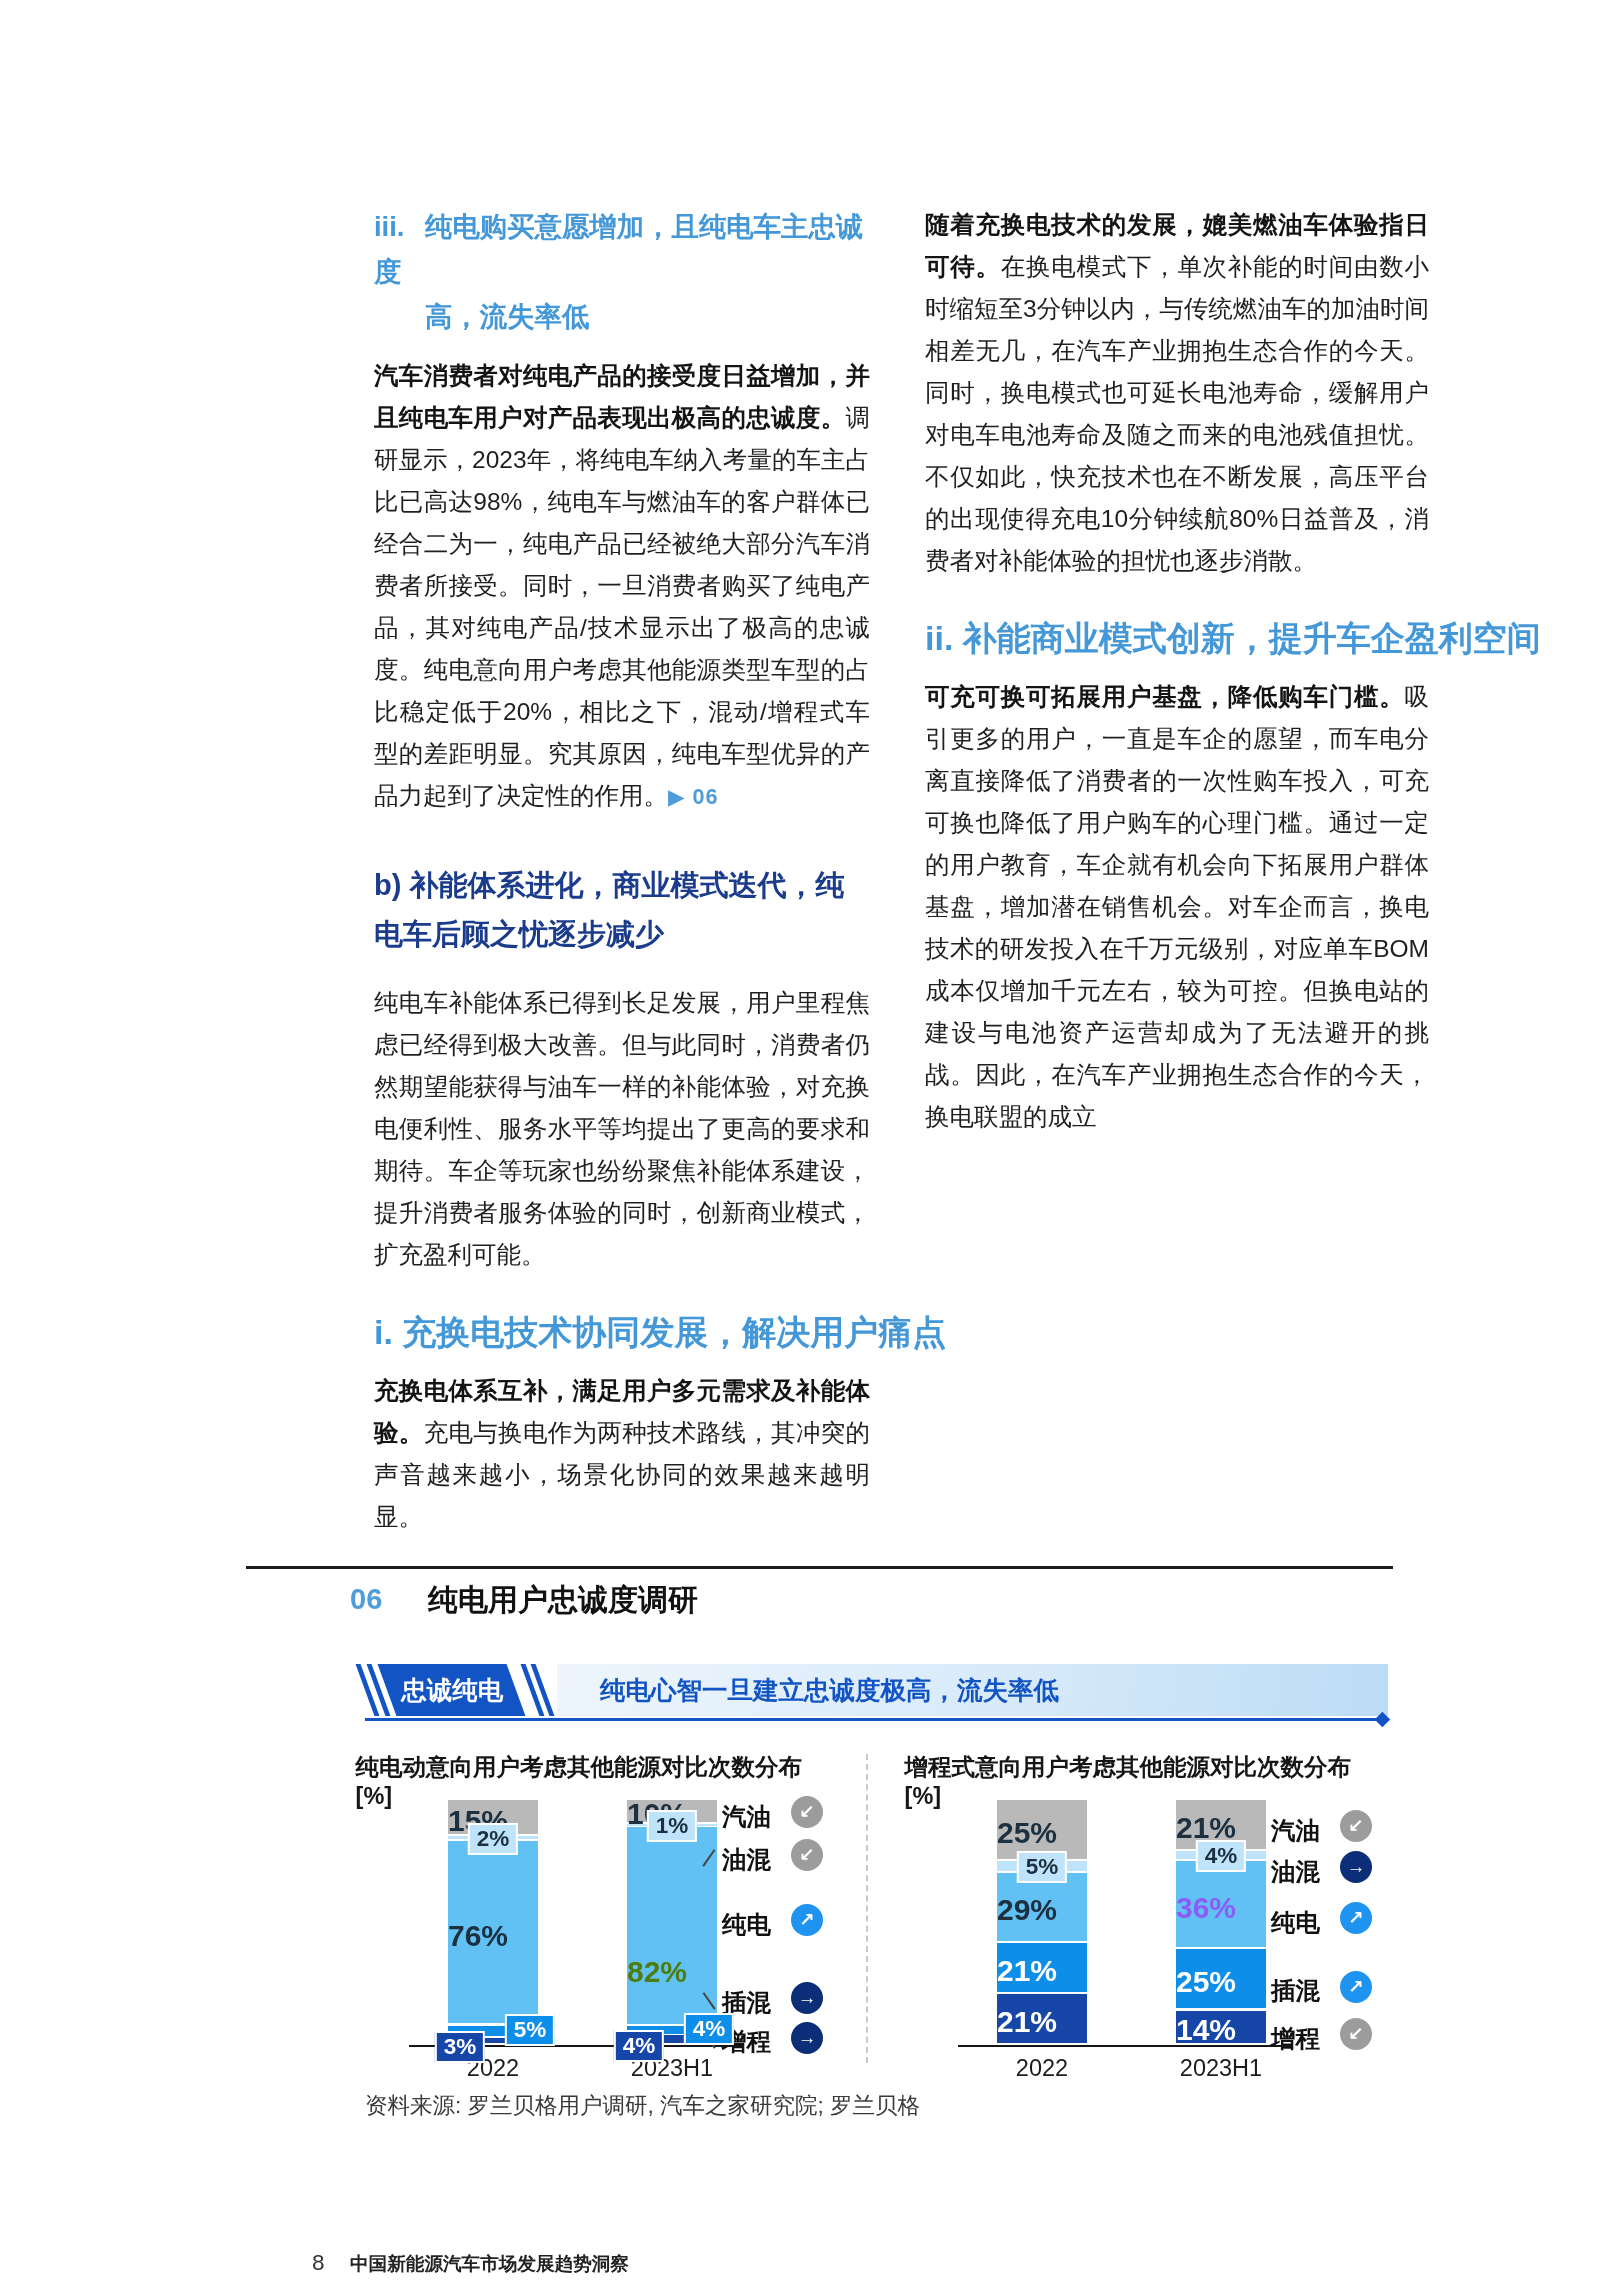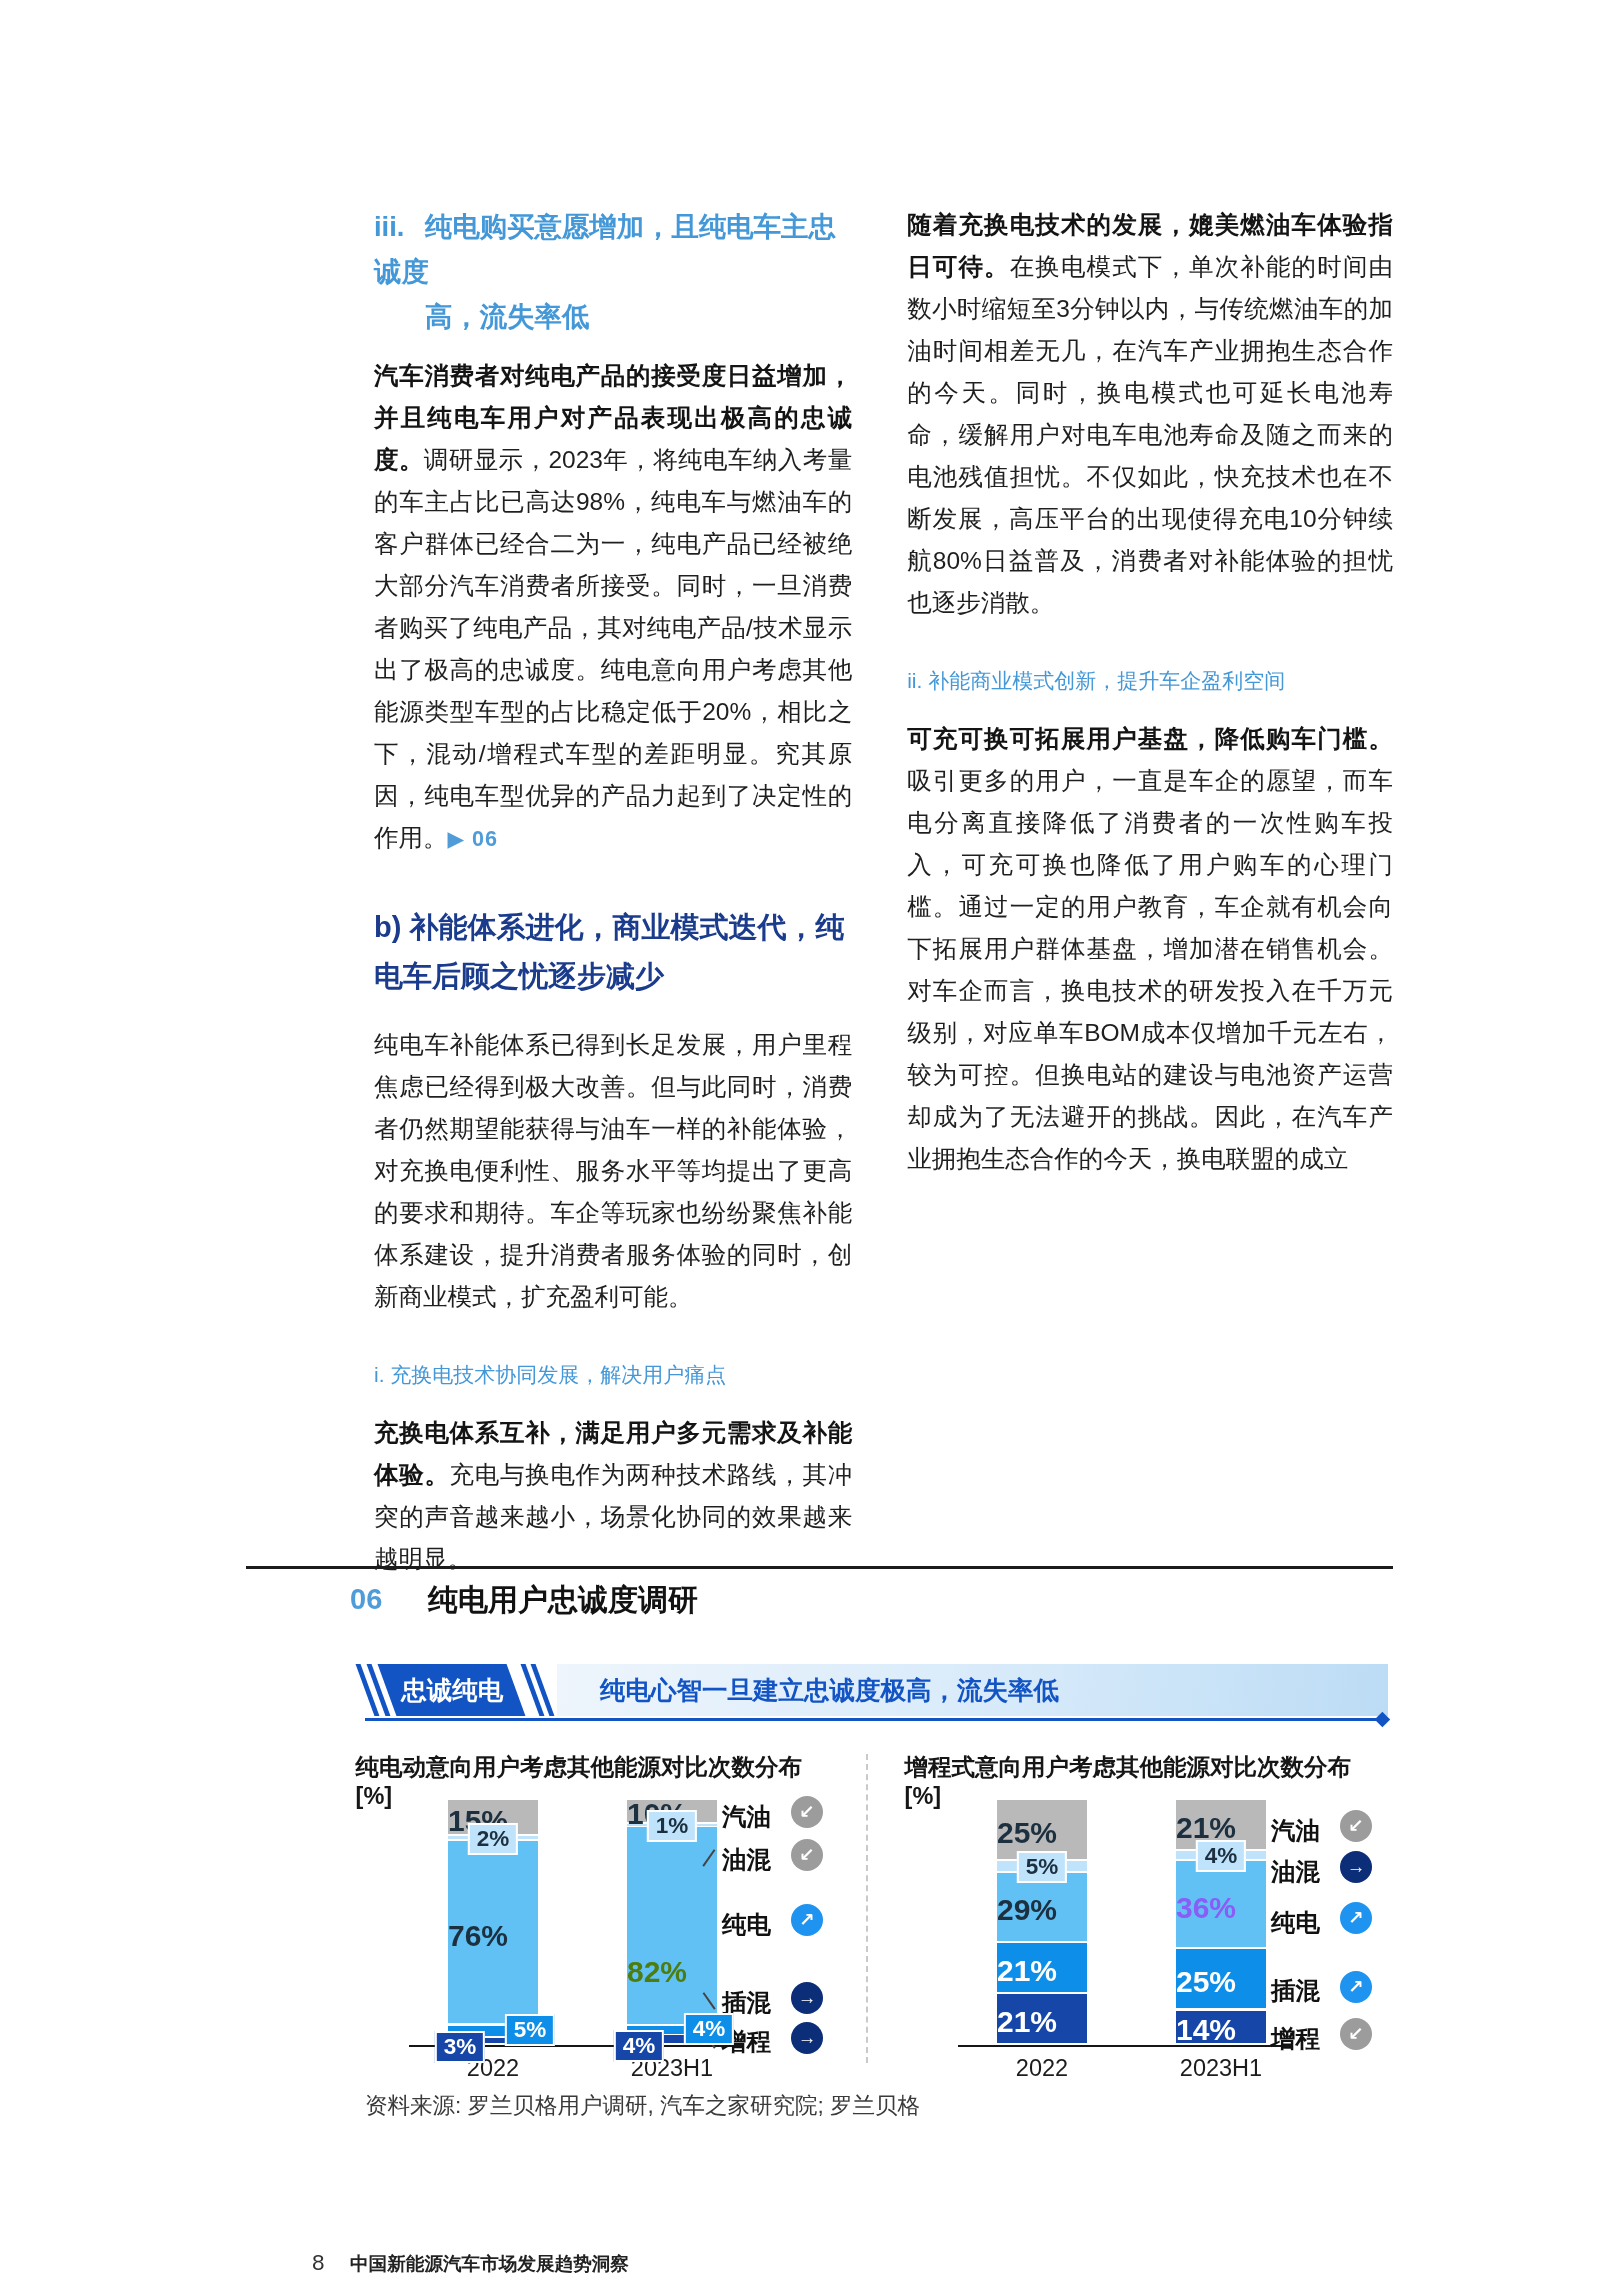--- a/index.html
+++ b/index.html
@@ -14,21 +14,21 @@
 
   .col p { font-size:24.5px; line-height:42px; text-align:justify; color:#1f1f1f; margin-bottom:19.6px; }
   .col p b { color:#141414; }
 
   .h-iii { color:#4498d8; font-weight:bold; font-size:27.4px; line-height:45px; margin-bottom:15.7px; }
   .h-iii .hnum { display:inline-block; width:51px; }
   .h-iii .row2 { padding-left:51px; }
 
   .h-b { color:#1b3c8c; font-weight:bold; font-size:29px; line-height:49px; margin:43px 0 23.5px; }
 
-  .h-sub { color:#4498d8; font-weight:normal; font-size:21px; line-height:35px; margin:39px 0 19.6px; white-space:nowrap; }
+  .h-sub { color:#4498d8; font-weight:bold; font-size:34px; line-height:35px; margin:39px 0 19.6px; white-space:nowrap; }
 
   .ref { color:#4f9cd9; font-weight:bold; font-size:21.6px; letter-spacing:1px; }
 
   
   .rule { position:absolute; left:246px; top:1566px; width:1147px; height:2.9px; background:#1c1c1c; }
   .ex-num   { position:absolute; left:350px; top:1583px; font-size:29px; font-weight:bold; color:#4f9cd9; }
   .ex-title { position:absolute; left:428px; top:1580px; font-size:30px; font-weight:bold; color:#121212; }
 
   .banner { position:absolute; left:365px; top:1664px; width:1023px; height:55px; }
   .strip  { position:absolute; left:192px; top:0; width:831px; height:52px;

